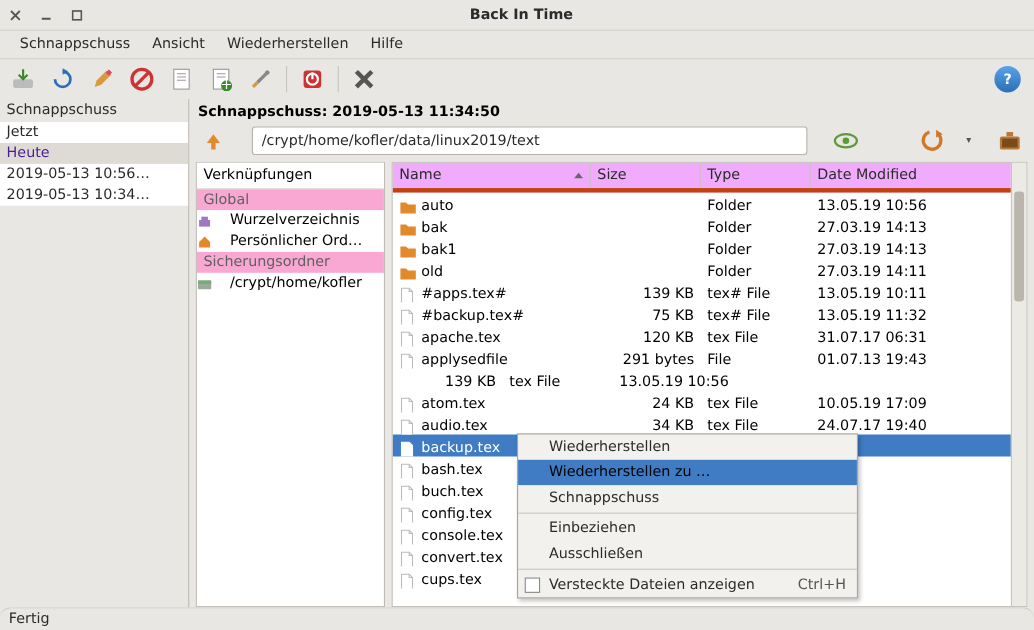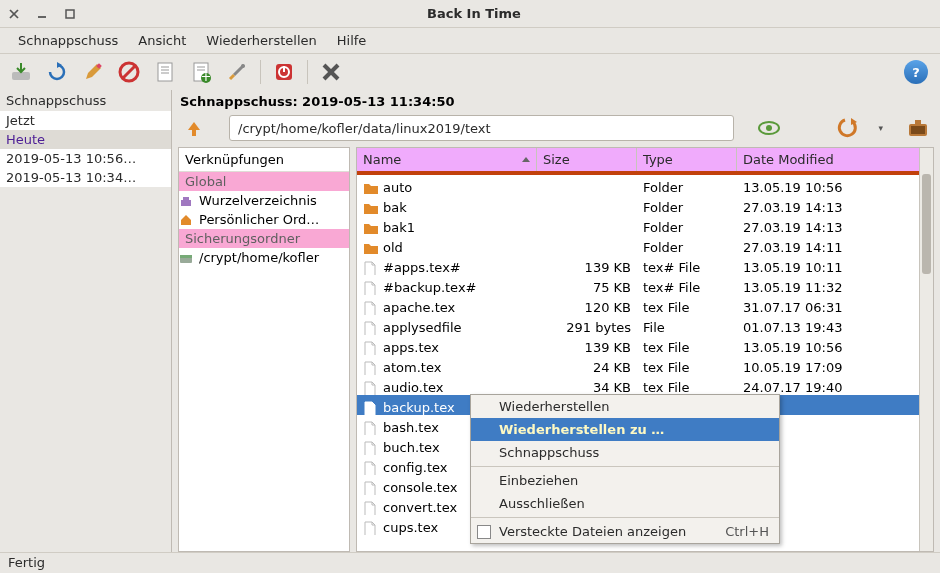--- a/index.html
+++ b/index.html
@@ -24,43 +24,43 @@
   .side-grouphead { background: #dedbd5; color: #4c1d95; padding: 2px 6px; font-weight: normal; }
   .content { flex: 1; display: flex; flex-direction: column; }
   .snap-title { padding: 4px 8px; }
   .pathrow { display: flex; align-items: center; padding: 2px 8px 6px 8px; gap: 21px; }
   .path-input { flex: 1; height: 26px; background: #fff; border: 1px solid #b8b3aa; border-radius: 3px; padding: 0 8px; color: #2b2b2b; }
   .icon-btn { width: 28px; height: 26px; display: flex; align-items: center; justify-content: center; cursor: pointer; }
   .split { display: flex; flex: 1; overflow: hidden; }
   .shortcuts { width: 172px; border: 1px solid #bfbab3; border-right: 1px solid #bfbab3; background: #fff; margin-left: 6px; }
   .sc-head { padding: 4px 6px; background: #fff; border-bottom: 1px solid #e0ddd6; }
   .sc-group { background: #f9a8d4; padding: 2px 6px; color: #606060; }
-  .sc-item { display: flex; align-items: center; gap: 6px; padding: 2px 0; white-space: nowrap; overflow: hidden; text-overflow: ellipsis; }
+  .sc-item { display: flex; align-items: center; gap: 16px; padding: 2px 0; white-space: nowrap; overflow: hidden; text-overflow: ellipsis; }
   .filepane { flex: 1; display: flex; border: 1px solid #bfbab3; margin: 0 6px 0 6px; background: #fff; position: relative; }
   .filelist { flex: 1; overflow: hidden; position: relative; }
   .columns { display: flex; border-bottom: 4px solid #c2410c; background: #f0abfc; }
   .col { padding: 4px 6px; border-right: 1px solid #c8c4bc; color: #2b2b2b; display:flex; align-items:center; gap:4px;}
   .col.name { flex: 0 0 180px; justify-content: space-between;}
   .col.size { flex: 0 0 100px; justify-content: flex-start; }
   .col.type { flex: 0 0 100px; }
   .col.date { flex: 1; border-right: none; }
   .rows { }
   .row { display: flex; align-items: flex-end; height: 20px; }
   .row.sel { background: #3f7cc4; color: #fff; }
   .cell { padding: 0 6px; overflow: hidden; white-space: nowrap; }
   .cell.name { flex: 0 0 180px; display:flex; align-items:center; gap:6px;}
   .cell.size { flex: 0 0 100px; text-align: right; }
   .cell.type { flex: 0 0 100px; }
   .cell.date { flex: 1; }
   .scrollbar { width: 14px; background: #eceae5; border-left: 1px solid #c8c4bc; position: relative;}
   .scroll-thumb { position: absolute; top: 26px; left: 2px; right: 2px; height: 100px; background: #bab6ae; border-radius: 3px; }
-  .statusbar { height: 21px; padding: 2px 8px; background: #e9e7e3; border-top: 1px solid #d0ccc4; color: #2b2b2b; }
+  .statusbar { height: 21px; padding: 2px 8px; background: #e9e7e3; border-top: 1px solid #d0ccc4; color: #2b2b2b; border-radius: 10px; }
   .ctxmenu { position: absolute; left: 648px; top: 484px; width: 324px; background: #f3f1ed; border: 1px solid #a8a49c; box-shadow: 2px 2px 4px rgba(0,0,0,0.25); z-index: 50;}
   .ctx-item { display: flex; align-items: center; padding: 4px 10px 4px 28px; color: #2b2b2b; cursor: pointer; position: relative;}
-  .ctx-item.sel { background: #3f7cc4; color: #fef9c3; font-weight: bold; }
+  .ctx-item.sel { background: #3f7cc4; color: #000000; }
   .ctx-sep { height: 1px; background: #cac6be; margin: 2px 0; }
   .ctx-short { margin-left: auto; color: #555; }
   .ctx-check { position: absolute; left: 6px; width: 14px; height: 14px; border: 1px solid #888; background: #fff;}
   .fileicon { width: 14px; height: 14px; display:inline-block; }
   svg { display:block; }
   .sortarrow { width:0;height:0;border-left:4px solid transparent;border-right:4px solid transparent;border-bottom:5px solid #666;}
 </style>
 </head>
 <body>
 
@@ -352,29 +352,20 @@
                       <path d="M9 1 L9 4 L12 4" fill="none" stroke="#bbb"></path>
                     </svg>
                   </span>
                   <span>applysedfile</span>
                 </div>
                 <div class="cell size">291 bytes</div>
                 <div class="cell type">File</div>
                 <div class="cell date">01.07.13 19:43</div>
               </div>
               <div class="row">
-                <div class="cell name">
-                  <span class="fileicon">
-                    <svg width="14" height="16">
-                      <path d="M2 1 L9 1 L12 4 L12 15 L2 15 Z" fill="#fff" stroke="#bbb"></path>
-                      <path d="M9 1 L9 4 L12 4" fill="none" stroke="#bbb"></path>
-                    </svg>
-                  </span>
-                  <span>apps.tex</span>
-                </div>
                 <div class="cell size">139 KB</div>
                 <div class="cell type">tex File</div>
                 <div class="cell date">13.05.19 10:56</div>
               </div>
               <div class="row">
                 <div class="cell name">
                   <span class="fileicon">
                     <svg width="14" height="16">
                       <path d="M2 1 L9 1 L12 4 L12 15 L2 15 Z" fill="#fff" stroke="#bbb"></path>
                       <path d="M9 1 L9 4 L12 4" fill="none" stroke="#bbb"></path>

